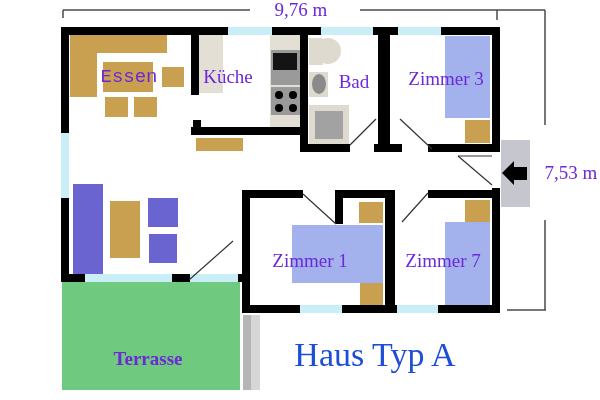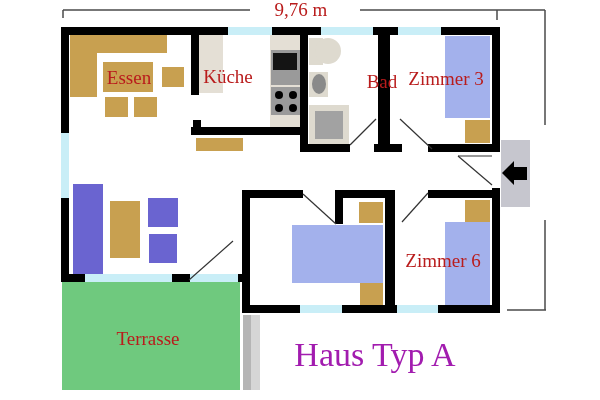--- a/index.html
+++ b/index.html
@@ -1,21 +1,21 @@
 <!DOCTYPE html>
 <html><head>
 <meta charset="utf-8">
 <style>
   html,body{margin:0;padding:0;background:#fff;}
   #stage{position:relative;width:600px;height:400px;background:#ffffff;overflow:hidden;
          font-family:"Liberation Serif","DejaVu Serif",serif;}
   #plan{position:absolute;left:0;top:0;}
-  .label{position:absolute;transform:translate(-50%,-50%);color:#b91c1c;
+  .label{position:absolute;transform:translate(-50%,-50%);color:#6d28d9;
          font-size:19px;white-space:nowrap;z-index:2;line-height:1;}
-  .caption{position:absolute;transform:translate(-50%,-50%);color:#a21caf;
+  .caption{position:absolute;transform:translate(-50%,-50%);color:#1d4ed8;
          font-size:34px;white-space:nowrap;z-index:2;line-height:1;}
 </style>
 </head>
 <body>
 
 <div id="stage">
   <svg id="plan" width="600" height="400" viewBox="0 0 600 400">
       <rect x="62" y="282" width="178" height="108" fill="#6fc97e"></rect>
       <rect x="243" y="315" width="8" height="75" fill="#b5b5b5"></rect>
       <rect x="251" y="315" width="9" height="75" fill="#d6d6d6"></rect>
@@ -92,23 +92,25 @@
       <line x1="360" y1="10" x2="497" y2="10" stroke="#4a4a4a" stroke-width="1.5"></line>
       <line x1="63" y1="10" x2="63" y2="18" stroke="#4a4a4a" stroke-width="1.5"></line>
       <line x1="497" y1="10" x2="497" y2="20" stroke="#4a4a4a" stroke-width="1.5"></line>
       <line x1="497" y1="10" x2="545" y2="10" stroke="#4a4a4a" stroke-width="1.5"></line>
       <line x1="545" y1="10" x2="545" y2="125" stroke="#4a4a4a" stroke-width="1.5"></line>
       <line x1="545" y1="220" x2="545" y2="310" stroke="#4a4a4a" stroke-width="1.5"></line>
       <line x1="507" y1="310" x2="546" y2="310" stroke="#4a4a4a" stroke-width="1.5"></line>
       <polygon points="502,173 514,161 514,167 527,167 527,180 514,180 514,185" fill="#000000"></polygon>
     </svg>
 
-  <div class="label" style="left:129px;top:77px;">Essen</div>
+  <div class="label" style="left:129px;top:77px;font-family:Liberation Mono, monospace;">Essen</div>
   <div class="label" style="left:228px;top:76px;">Küche</div>
-  <div class="label" style="left:354px;top:81px;margin-left:28px;">Bad</div>
+  <div class="label" style="left:354px;top:81px;">Bad</div>
   <div class="label" style="left:446px;top:78px;font-family:Liberation Serif, serif;">Zimmer 3</div>
-  <div class="label" style="left:443px;top:260px;">Zimmer 6</div>
-  <div class="label" style="left:148px;top:338px;">Terrasse</div>
+  <div class="label" style="left:310px;top:260px;">Zimmer 1</div>
+  <div class="label" style="left:443px;top:260px;">Zimmer 7</div>
+  <div class="label" style="left:148px;top:358px;font-weight:bold;">Terrasse</div>
 
   <div class="label" style="left:301px;top:9px;">9,76 m</div>
+  <div class="label" style="left:571px;top:172px;">7,53 m</div>
 
   <div class="caption" style="left:375px;top:355px;">Haus Typ A</div>
 </div>
 
 </body></html>

